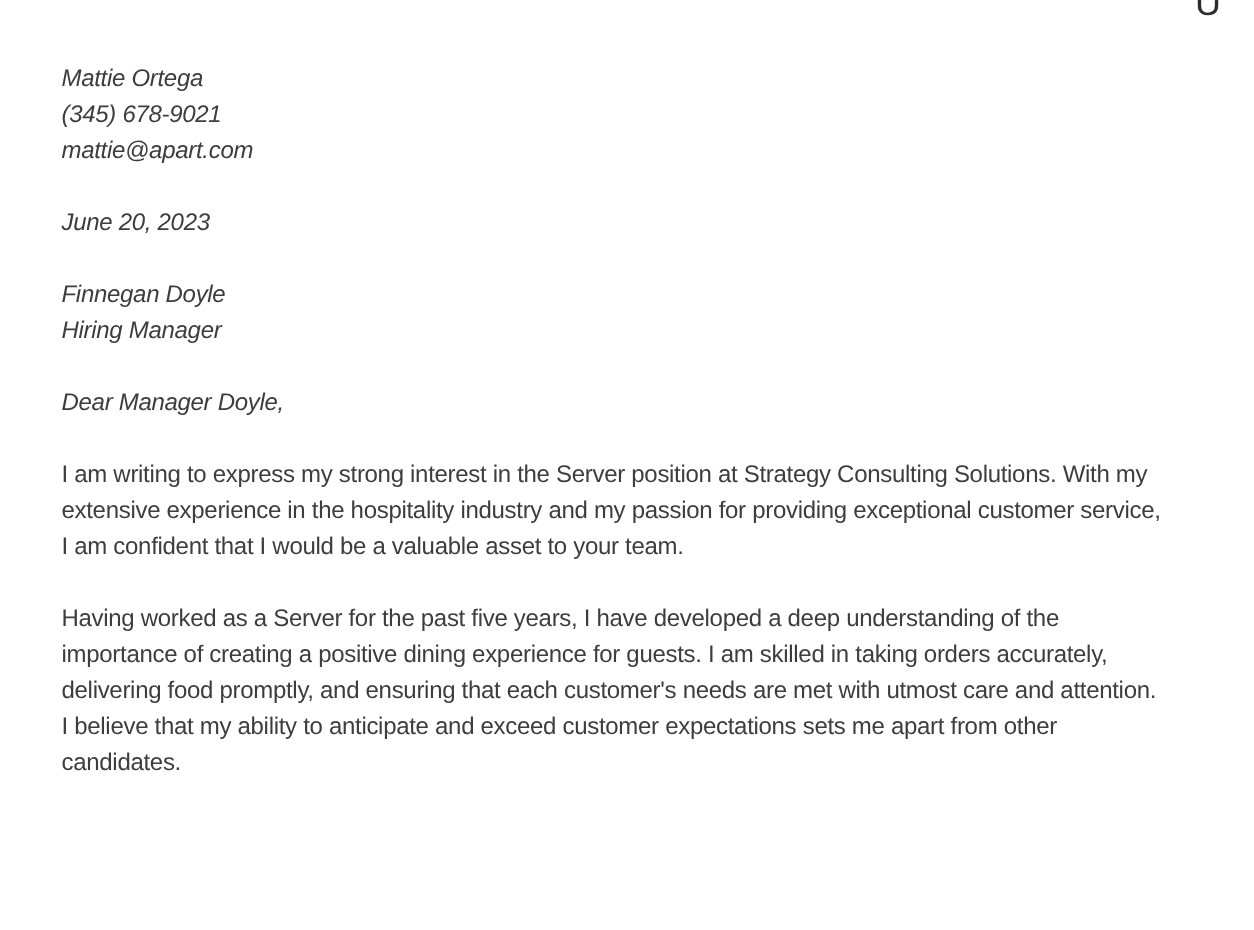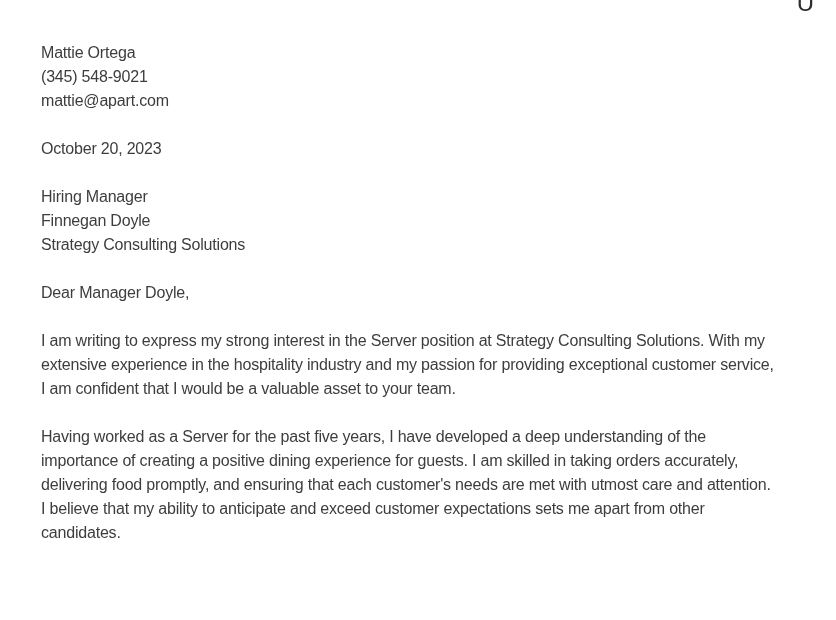--- a/index.html
+++ b/index.html
@@ -32,46 +32,46 @@
     color: #3d3d3d;
     font-size: 16px;
     line-height: 24px;
     letter-spacing: -0.2px;
   }
   .block {
     margin: 0 0 24px 0;
   }
   .line {
     margin: 0;
+    font-style: italic;
   }
   .letter p {
     margin: 10px 0 24px 0;
   }
 </style>
 </head>
 <body>
 
 <span class="partial-glyph">U</span>
 
 <div class="letter">
 
   <div class="block">
     <div class="line">Mattie Ortega</div>
-    <div class="line">(345) 548-9021</div>
+    <div class="line">(345) 678-9021</div>
     <div class="line">mattie@apart.com</div>
   </div>
 
   <div class="block">
-    <div class="line">October 20, 2023</div>
+    <div class="line">June 20, 2023</div>
   </div>
 
   <div class="block">
+    <div class="line">Finnegan Doyle</div>
     <div class="line">Hiring Manager</div>
-    <div class="line">Finnegan Doyle</div>
-    <div class="line">Strategy Consulting Solutions</div>
   </div>
 
   <div class="block">
     <div class="line">Dear Manager Doyle,</div>
   </div>
 
   <p>I am writing to express my strong interest in the Server position at Strategy Consulting Solutions. With my extensive experience in the hospitality industry and my passion for providing exceptional customer service, I am confident that I would be a valuable asset to your team.</p>
   <p>Having worked as a Server for the past five years, I have developed a deep understanding of the importance of creating a positive dining experience for guests. I am skilled in taking orders accurately, delivering food promptly, and ensuring that each customer's needs are met with utmost care and attention. I believe that my ability to anticipate and exceed customer expectations sets me apart from other candidates.</p>
 
 </div>

